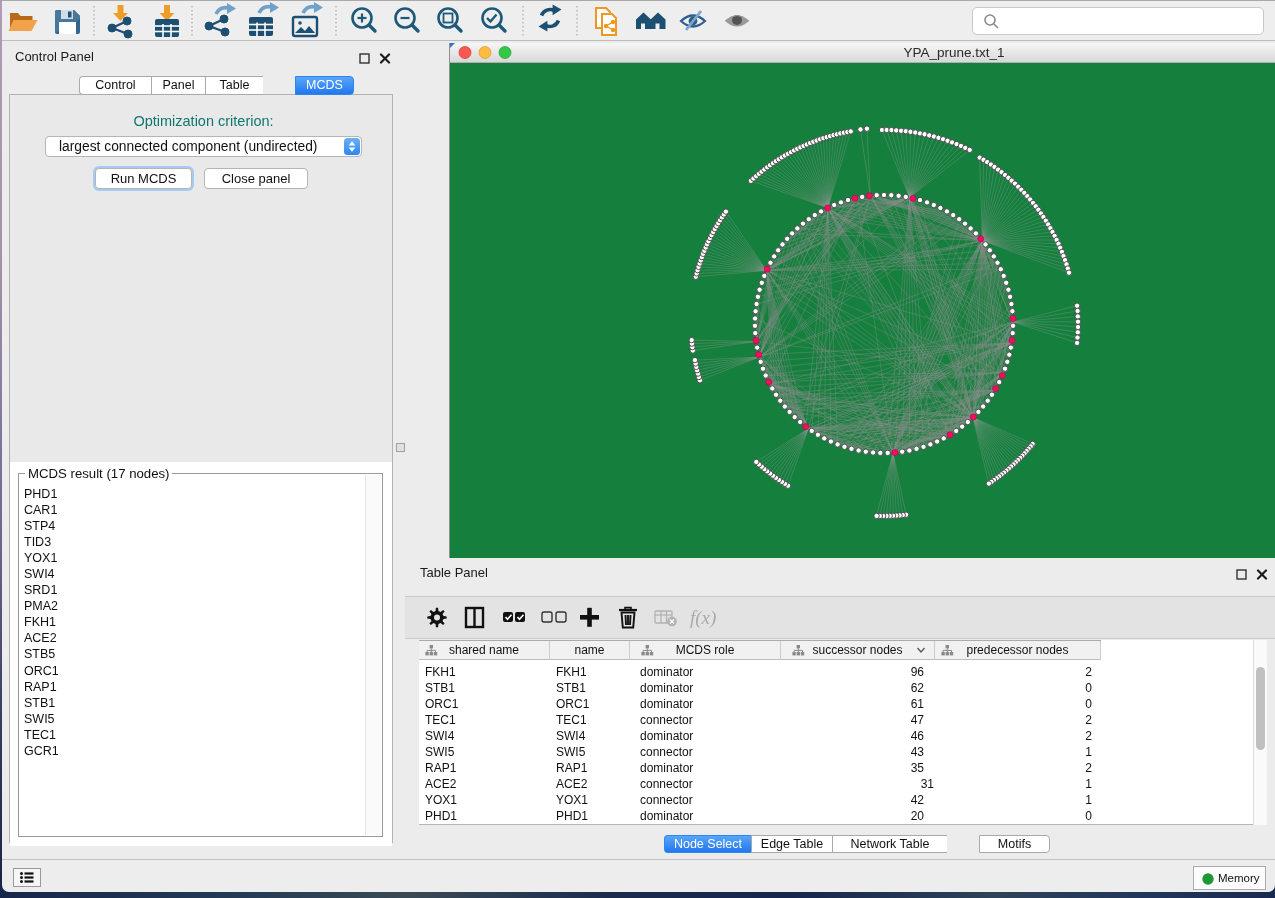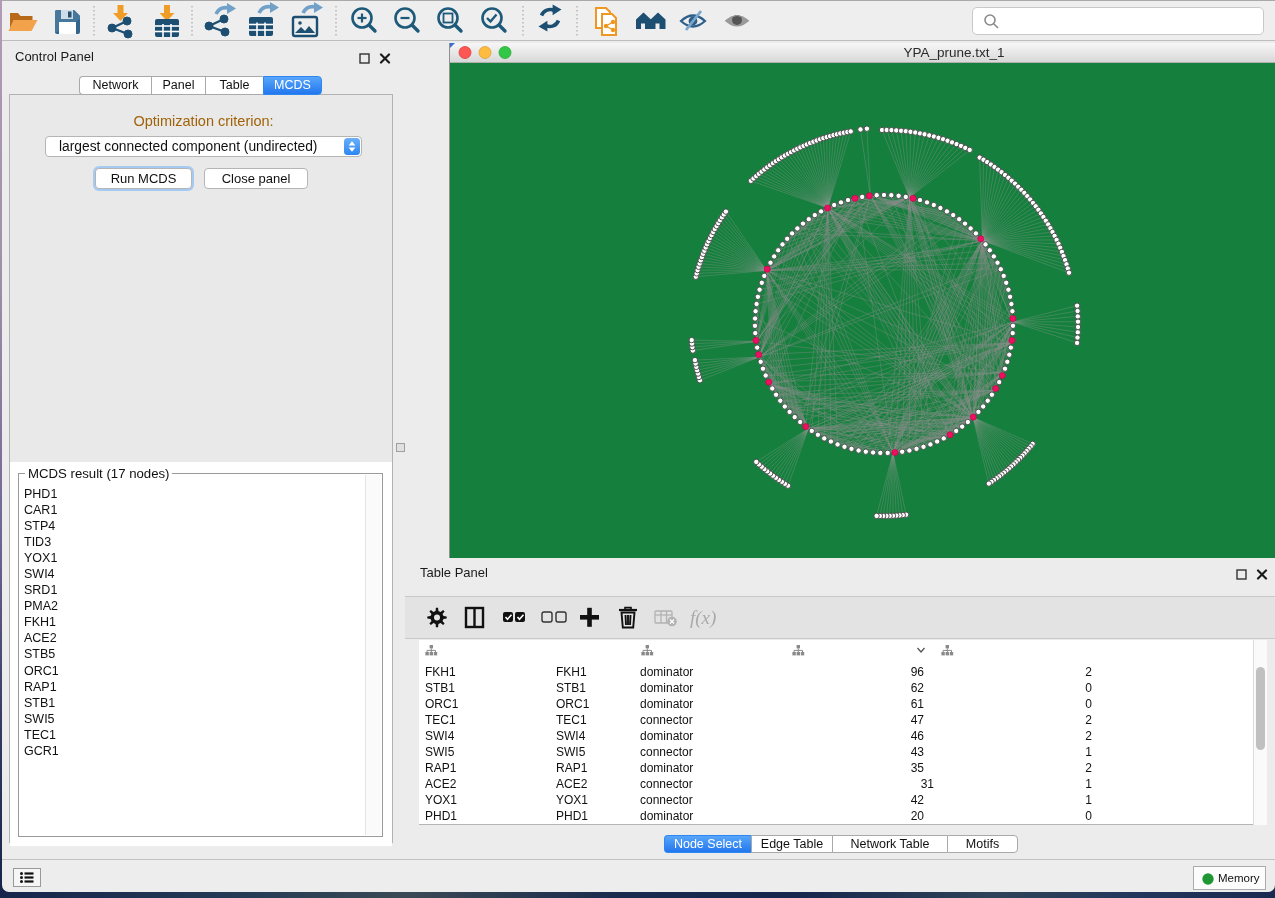--- a/index.html
+++ b/index.html
@@ -7,23 +7,23 @@
   #toolbar{left:0;top:0;width:1275px;height:41px;background:#eeeeee;border-bottom:1px solid #bdbdbd;border-top:1px solid #a9a9a9;box-sizing:border-box;z-index:1;}
   #wallback{left:0;top:880px;width:1275px;height:18px;background:linear-gradient(90deg,#14224a,#1e3058 30%,#16254d 55%,#2a3a66 80%,#1a2950);z-index:0;}
   #leftstrip{left:0;top:0;width:2px;height:898px;z-index:2;background:linear-gradient(#b39ab8,#a091a8 30%,#6f6494 60%,#31395e 82%,#16244a);}
   #cp{left:2px;top:42px;width:403px;height:817px;background:#ececec;}
   #cp .title{left:13px;top:7px;font-size:13px;color:#1a1a1a;}
   #cpbox{left:7px;top:52px;width:382px;height:747px;background:#e9e9e9;border:1px solid #b2b2b2;}
   #cpwhite{left:8px;top:420px;width:382px;height:384px;background:#ffffff;}
   #tabs{left:77px;top:34px;height:19px;}
   .seg{display:inline-block;box-sizing:border-box;height:19px;line-height:17px;font-size:12.5px;color:#111;background:#ffffff;border:1px solid #a9a9a9;border-right:none;text-align:center;vertical-align:top;}
   .seg.first{border-radius:4px 0 0 4px;}
-  .seg.last{border-radius:0 4px 4px 0;border-right:1px solid #a9a9a9;}
+  .seg.last{border-radius:0 4px 4px 0;border-right:1px solid #a9a9a9;margin-left:32px;}
   .seg.sel{background:linear-gradient(#58a6fa,#2277ee);color:#ffffff;border-color:#2e86f0;}
-  #optlabel{left:0;top:71px;width:403px;text-align:center;font-size:14.5px;color:#a16207;}
+  #optlabel{left:0;top:71px;width:403px;text-align:center;font-size:14.5px;color:#0f766e;}
   #sel{left:43px;top:94px;width:315px;height:19px;background:#ffffff;border:1px solid #b5b5b5;border-radius:4px;font-size:13.8px;color:#111;line-height:19px;}
   #sel .txt{position:absolute;left:13px;top:0;}
   #stepper{position:absolute;right:1px;top:1px;width:16px;height:17px;border-radius:3.5px;background:linear-gradient(#6cb0f8,#2c86f3);}
   .btn{box-sizing:border-box;height:21px;background:#ffffff;border:1px solid #b5b5b5;border-radius:4px;font-size:13px;color:#111;text-align:center;line-height:19px;}
   #runbtn{left:93px;top:126px;width:97px;box-shadow:0 0 0 2px #a6cbf3;}
   #closebtn{left:202px;top:126px;width:104px;}
   #fieldset{left:16px;top:431px;width:363px;height:362px;border:1px solid #9a9a9a;background:#fff;}
   #fieldset .legend{position:absolute;left:6px;top:-8px;background:#ffffff;padding:0 3px;font-size:13.2px;color:#111;}
   #mcdslist{position:absolute;left:5px;top:12px;font-size:12.5px;color:#111;line-height:16.05px;}
   #mcdsscroll{position:absolute;right:1px;top:1px;width:15px;height:360px;background:#fafafa;border-left:1px solid #e4e4e4;}
@@ -192,21 +192,21 @@
   <div class="title abs">Control Panel</div>
   <svg class="abs" style="left:357px;top:11px;" width="34" height="12" viewBox="0 0 34 12">
     <rect x="1" y="1" width="9" height="9" fill="none" stroke="#333" stroke-width="1.4"></rect>
     <g stroke="#1a1a1a" stroke-width="2.2" stroke-linecap="round">
       <line x1="22" y1="1.5" x2="30" y2="9.5"></line>
         <line x1="30" y1="1.5" x2="22" y2="9.5"></line>
     </g>
   </svg>
   <div id="cpbox" class="abs"></div>
   <div id="cpwhite" class="abs"></div>
-  <div id="tabs" class="abs"><span class="seg first" style="width:72px;">Network</span><span class="seg" style="width:54px;">Panel</span><span class="seg" style="width:58px;">Table</span><span class="seg last sel" style="width:59px;">MCDS</span></div>
+  <div id="tabs" class="abs"><span class="seg first" style="width:72px;">Control</span><span class="seg" style="width:54px;">Panel</span><span class="seg" style="width:58px;">Table</span><span class="seg last sel" style="width:59px;">MCDS</span></div>
   <div id="optlabel" class="abs">Optimization criterion:</div>
   <div id="sel" class="abs">
       <span class="txt">largest connected component (undirected)</span>
     <div id="stepper"><svg width="16" height="17" viewBox="0 0 16 17">
           <path d="M8 3.2 l3.4 4.4 h-6.8 z" fill="#fff"></path>
           <path d="M8 13.8 l3.4 -4.4 h-6.8 z" fill="#fff"></path>
         </svg></div>
   </div>
   <div id="runbtn" class="btn abs">Run MCDS</div>
   <div id="closebtn" class="btn abs">Close panel</div>
@@ -1135,20 +1135,27 @@
         <line x1="250" y1="18" x2="267" y2="18"></line>
           <line x1="256" y1="14" x2="256" y2="26"></line>
           <line x1="261.5" y1="14" x2="261.5" y2="26"></line>
       </g>
       <circle cx="267" cy="24.5" r="4.8" fill="#b3b3b3"></circle>
       <path d="M265 22.5 l4 4 m0 -4 l-4 4" stroke="#fff" stroke-width="1.3"></path>
       <text x="285" y="27" font-family="Liberation Serif" font-style="italic" font-size="19" fill="#a9a9a9">f(x)</text>
     </svg>
   </div>
   <div id="tbl" class="abs">
+    <div id="thead" class="abs">
+<div class="hcell" style="left:0px;width:131px;">shared name</div>
+<div class="hcell" style="left:131px;width:80px;">name</div>
+<div class="hcell" style="left:211px;width:151px;">MCDS role</div>
+<div class="hcell" style="left:362px;width:154px;">successor nodes</div>
+<div class="hcell" style="left:516px;width:166px;">predecessor nodes</div>
+</div>
 <svg class="abs" style="left:6px;top:4px;" width="13" height="13" viewBox="0 0 13 13">
         <g fill="#8a8a8a">
           <rect x="4.6" y="1" width="3.4" height="3.4"></rect>
           <rect x="0.4" y="8" width="3.4" height="3.4"></rect>
           <rect x="4.6" y="8" width="3.4" height="3.4"></rect>
           <rect x="8.8" y="8" width="3.4" height="3.4"></rect>
         </g>
         <g stroke="#8a8a8a" stroke-width="1">
           <line x1="6.3" y1="4.4" x2="6.3" y2="8"></line>
           <line x1="2.1" y1="6.4" x2="10.5" y2="6.4"></line>

